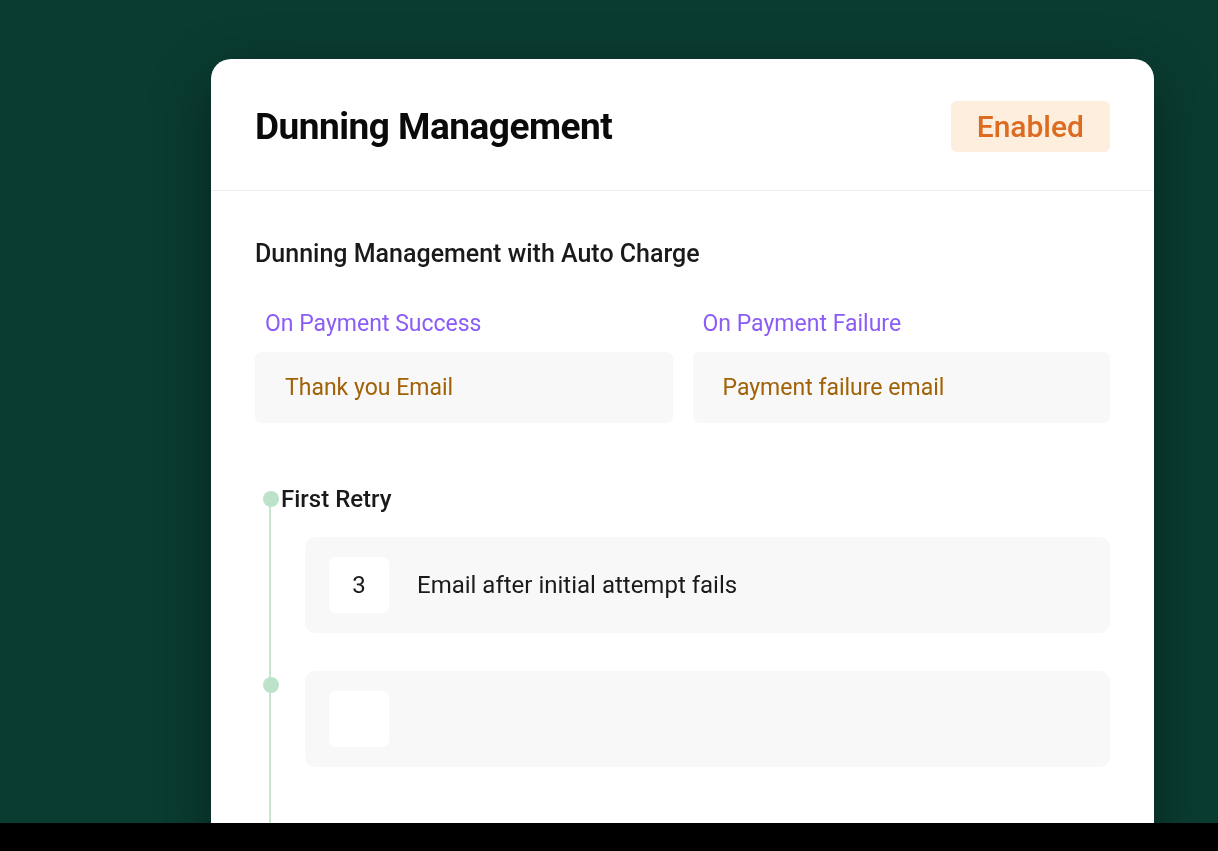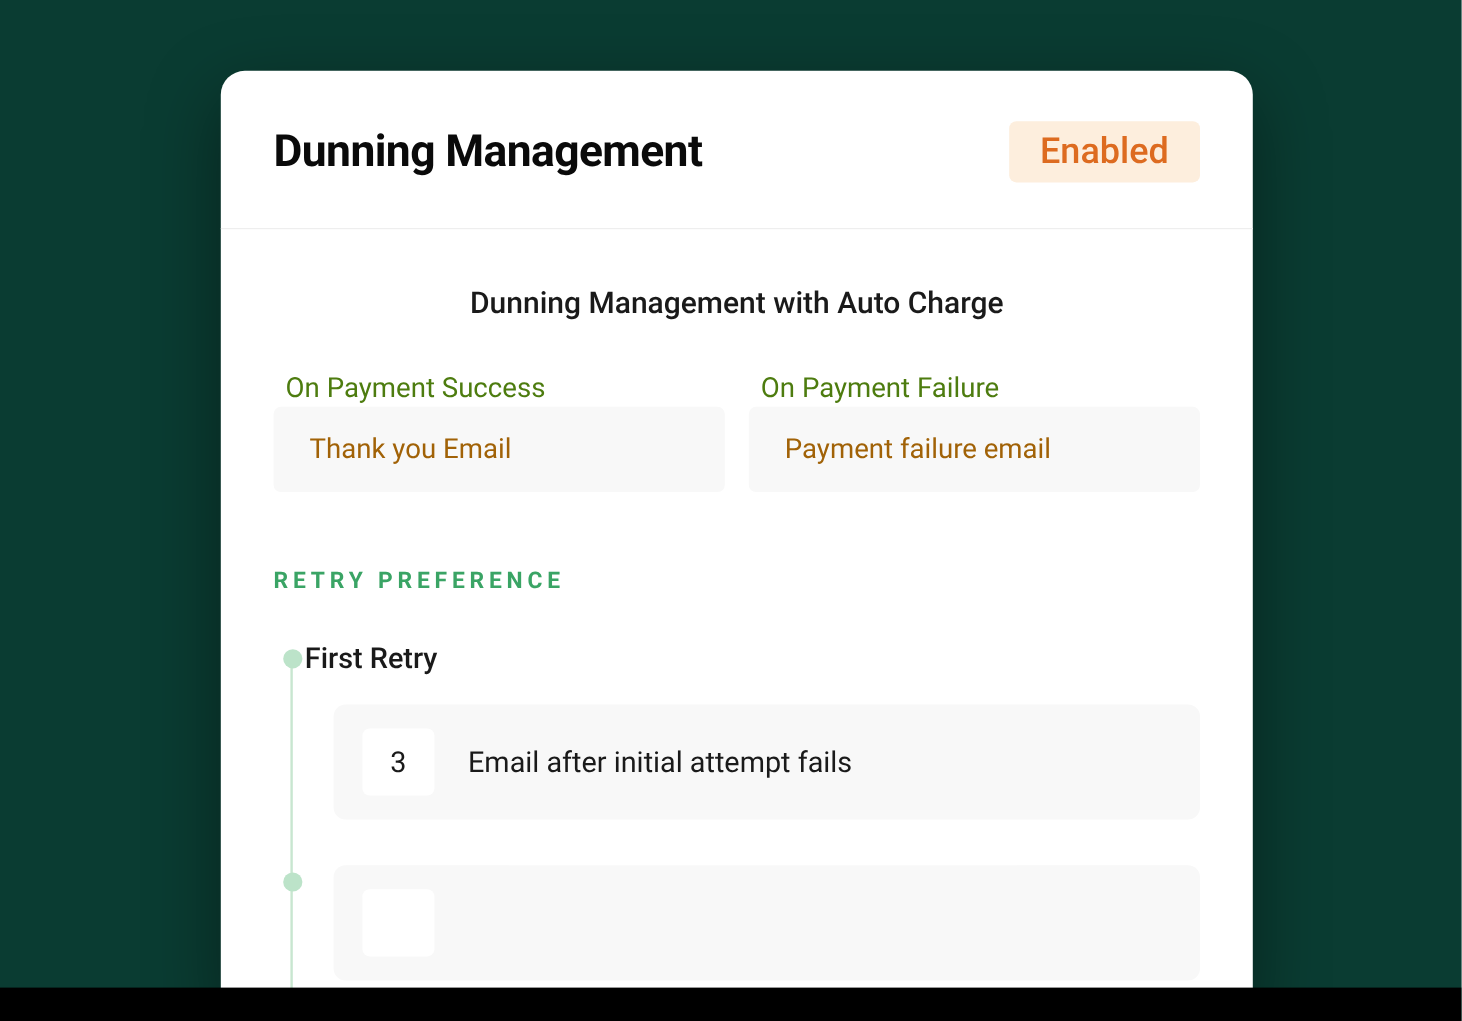--- a/index.html
+++ b/index.html
@@ -13,22 +13,22 @@
       width: 1218px;
       height: 851px;
       font-family: -apple-system, BlinkMacSystemFont, "Segoe UI", Roboto, "Helvetica Neue", Arial, sans-serif;
       overflow: hidden;
       position: relative;
     }
     
     .card {
       position: absolute;
       top: 59px;
-      left: 184px;
-      width: 860px;
+      left: 211px;
+      width: 943px;
       height: 780px;
       background-color: #ffffff;
       border-radius: 20px 20px 0 0;
       box-shadow: 0 20px 60px rgba(0, 0, 0, 0.4);
     }
     
     .card-header {
       display: flex;
       align-items: center;
       justify-content: space-between;
@@ -54,38 +54,37 @@
     
     .card-body {
       padding: 48px 44px 0 44px;
     }
     
     .section-subtitle {
       font-size: 25px;
       font-weight: 500;
       color: #1a1a1a;
       margin-bottom: 42px;
-      text-align: center;
     }
     
     .field-row {
       display: flex;
       gap: 20px;
       margin-bottom: 62px;
     }
     
     .field-group {
       flex: 1;
     }
     
     .field-label {
       font-size: 23px;
       font-weight: 400;
-      color: #4d7c0f;
-      margin-bottom: 2px;
+      color: #8b5cf6;
+      margin-bottom: 15px;
       padding-left: 10px;
     }
     
     .select-box {
       background-color: #f8f8f8;
       border-radius: 6px;
       padding: 22px 30px;
       font-size: 23px;
       color: #a16207;
       cursor: pointer;
@@ -192,21 +191,20 @@
       <div class="field-group">
         <div class="field-label">On Payment Success</div>
         <div class="select-box">Thank you Email</div>
       </div>
       <div class="field-group">
         <div class="field-label">On Payment Failure</div>
         <div class="select-box">Payment failure email</div>
       </div>
     </div>
 
-    <div class="retry-heading">RETRY PREFERENCE</div>
 
     <div class="timeline">
       <div class="timeline-line"></div>
 
       <div class="retry-item">
         <div class="retry-dot"></div>
         <div class="retry-label">First Retry</div>
         <div class="retry-config">
           <div class="days-input">3</div>
           <div class="days-description">Email after initial attempt fails</div>

